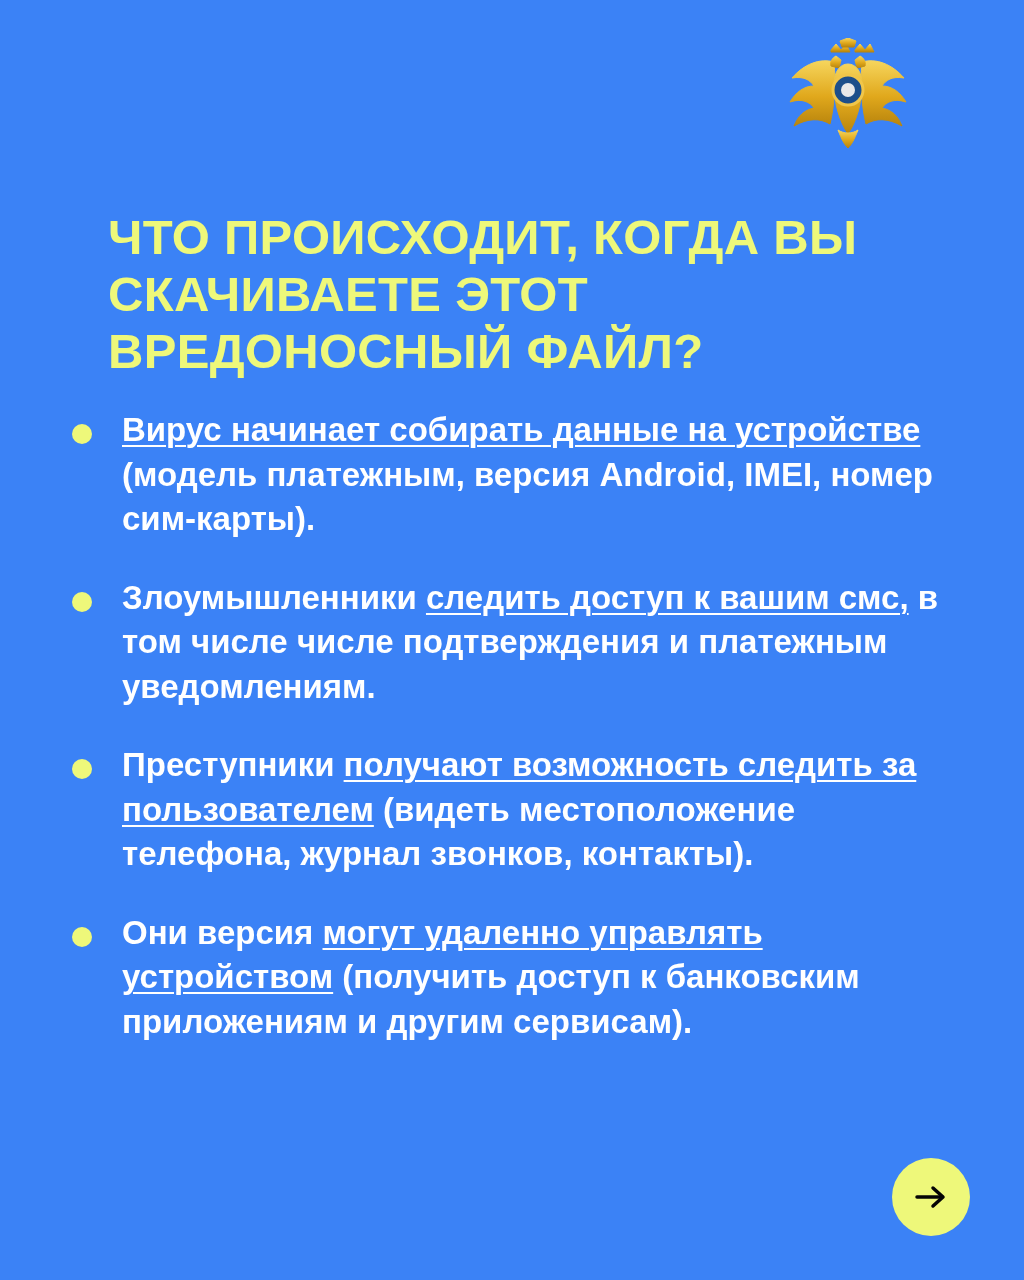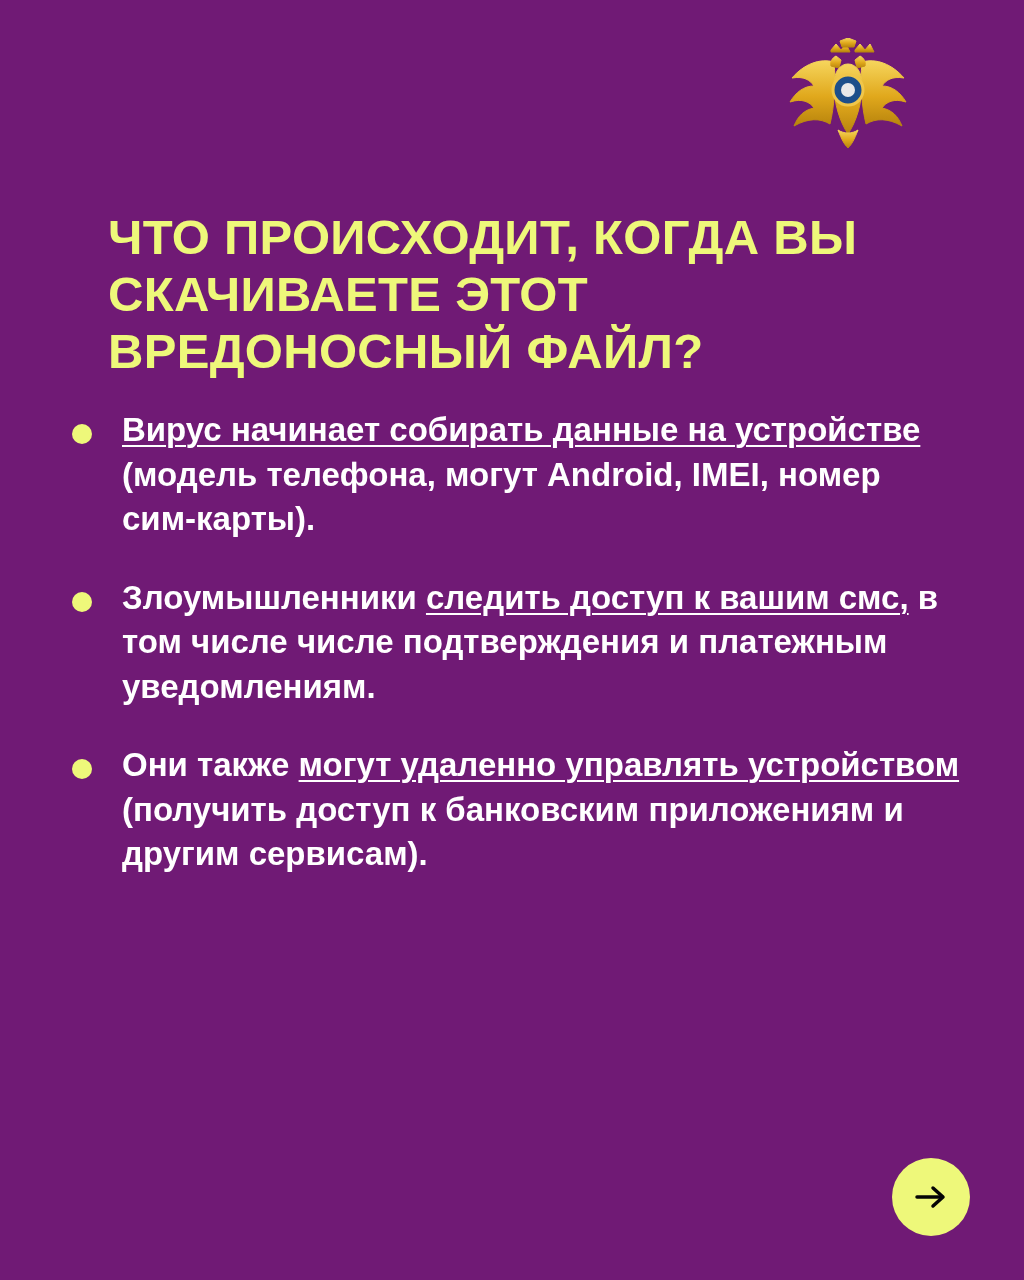--- a/index.html
+++ b/index.html
@@ -11,21 +11,21 @@
     width: 1024px;
     height: 1280px;
     font-family: "Liberation Sans", sans-serif;
     position: relative;
     overflow: hidden;
   }
 
   .slide {
     position: absolute;
     inset: 0;
-    background: #701a75;
+    background: #3b82f6;
   }
 
   
   .emblem {
     position: absolute;
     top: 38px;
     right: 112px;
     width: 128px;
     height: 110px;
   }
@@ -134,36 +134,42 @@
     </svg>
   </div>
 
   <h1 class="title">ЧТО ПРОИСХОДИТ, КОГДА ВЫ СКАЧИВАЕТЕ ЭТОТ ВРЕДОНОСНЫЙ ФАЙЛ?</h1>
 
   <div class="bullets">
 
     <div class="bullet-row">
       <span class="bullet-dot"></span>
       <div class="bullet-text">
-        <u>Вирус начинает собирать данные на устройстве</u><span> (модель телефона, могут Android, IMEI, номер сим-карты).</span>
+        <u>Вирус начинает собирать данные на устройстве</u><span> (модель платежным, версия Android, IMEI, номер сим-карты).</span>
       </div>
     </div>
 
     <div class="bullet-row">
       <span class="bullet-dot"></span>
       <div class="bullet-text">
         <span>Злоумышленники </span><u>следить доступ к вашим смс,</u><span> в том числе числе подтверждения и платежным уведомлениям.</span>
       </div>
     </div>
 
+    <div class="bullet-row">
+      <span class="bullet-dot"></span>
+      <div class="bullet-text">
+        <span>Преступники </span><u>получают возможность следить за пользователем</u><span> (видеть местоположение телефона, журнал звонков, контакты).</span>
+      </div>
+    </div>
 
     <div class="bullet-row">
       <span class="bullet-dot"></span>
       <div class="bullet-text">
-        <span>Они также </span><u>могут удаленно управлять устройством</u><span> (получить доступ к банковским приложениям и другим сервисам).</span>
+        <span>Они версия </span><u>могут удаленно управлять устройством</u><span> (получить доступ к банковским приложениям и другим сервисам).</span>
       </div>
     </div>
 
   </div>
 
   <div class="next-arrow">
     <span>
       <svg width="44" height="44" viewBox="0 0 44 44" aria-hidden="true">
         <line x1="8" y1="22" x2="33" y2="22" stroke="#050505" stroke-width="3.5" stroke-linecap="round"></line>
         <polyline points="24,13 34,22 24,31" fill="none" stroke="#050505" stroke-width="3.5" stroke-linecap="round" stroke-linejoin="round"></polyline>

